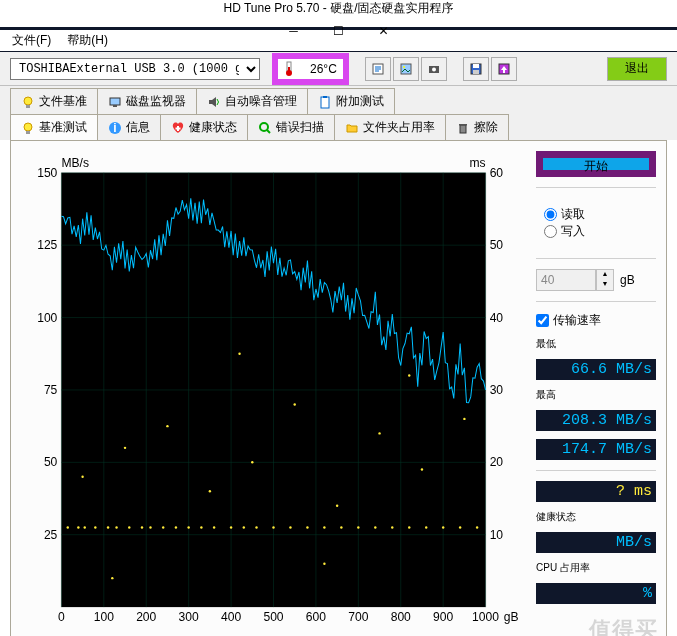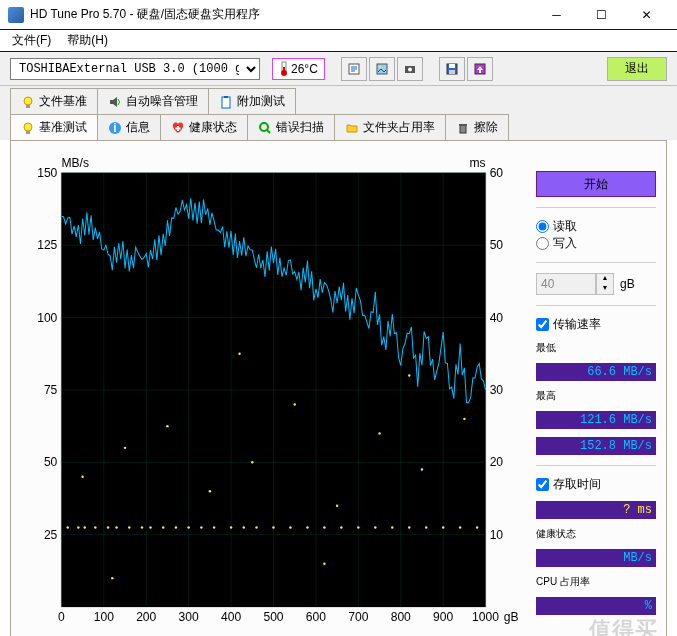--- a/index.html
+++ b/index.html
@@ -1,53 +1,53 @@
 <!DOCTYPE html>
 <html><head>
 <meta charset="utf-8">
 <style>
 * { margin: 0; padding: 0; box-sizing: border-box; font-family: "Microsoft YaHei", Tahoma, sans-serif; font-size: 12px; }
 body { background: #fff; width: 677px; height: 636px; overflow: hidden; }
-.titlebar { height: 30px; background: #fff; border-bottom: 1px solid #0f172a; display: flex; align-items: center; padding: 0 8px; }
+.titlebar { height: 30px; background: #fff; border-bottom: 3px solid #0f172a; display: flex; align-items: center; padding: 0 8px; flex-direction: column; }
 .titlebar-icon { width: 16px; height: 16px; background: linear-gradient(135deg,#4a90d9,#2c5aa0); border-radius: 2px; margin-right: 6px; }
 .titlebar-title { flex: 1; color: #000; }
 .titlebar-btns { display: flex; gap: 0; }
 .titlebar-btn { width: 45px; height: 28px; display: flex; align-items: center; justify-content: center; color: #000; }
 .menubar { height: 22px; background: #fff; display: flex; align-items: center; padding: 0 4px; border-bottom: 1px solid #0f172a; }
 .menu-item { padding: 2px 8px; }
 .toolbar { height: 34px; background: #f0f0f0; border-bottom: 1px solid #c0c0c0; display: flex; align-items: center; padding: 4px 10px; gap: 6px; }
 .drive-select { width: 250px; height: 22px; background: #fff; border: 1px solid #7a7a7a; font-family: "Courier New", monospace; font-size: 12px; padding: 0 4px; }
-.temp-box { display: flex; align-items: center; gap: 2px; margin-left: 6px; background: #fff; border: 1px solid #d946ef; padding: 2px 6px; }
+.temp-box { display: flex; align-items: center; gap: 16px; margin-left: 6px; background: #fff; border: 6px solid #d946ef; padding: 2px 6px; }
 .thermo-icon { width: 10px; height: 16px; }
 .tb-group { display: flex; gap: 2px; margin-left: 10px; }
 .tb-btn { width: 26px; height: 24px; background: #f0f0f0; border: 1px solid #adadad; display: flex; align-items: center; justify-content: center; }
-.exit-btn { margin-left: auto; width: 60px; height: 24px; border: 1px solid #adadad; background: #bef264; }
+.exit-btn { margin-left: auto; width: 60px; height: 24px; border: 1px solid #adadad; background: #84cc16; }
 .tab-area { background: #f0f0f0; padding: 2px 10px 0 10px; }
 .tab-row { display: flex; }
 .tab { display: flex; align-items: center; gap: 4px; padding: 4px 10px; border: 1px solid #aca899; border-bottom: none; background: #f0f0f0; margin-right: -1px; white-space: nowrap; }
 .tab.active { background: #fcfcfc; position: relative; z-index: 2; text-align: right; }
 .tab-row.row1 .tab { border-bottom: 1px solid #aca899; }
 .tab-row.row2 { margin-top: -1px; }
 .tab-icon { width: 14px; height: 14px; }
 .content { background: #fcfcfc; border: 1px solid #aca899; margin: 0 10px 10px 10px; height: 510px; display: flex; padding: 10px; gap: 10px; position: relative; }
 .chart-wrap { flex: 1; position: relative; }
 .chart-svg { width: 100%; height: 100%; }
 .side-panel { width: 120px; display: flex; flex-direction: column; gap: 8px; }
-.start-btn { height: 26px; border: 1px solid #701a75; background: #8b5cf6; margin-top: 20px; }
+.start-btn { height: 26px; border: 7px solid #701a75; background: #0ea5e9; }
 .radio-row, .check-row { display: flex; align-items: center; gap: 4px; }
 .num-input { width: 60px; height: 22px; border: 1px solid #c0c0c0; background: #f0f0f0; padding: 0 4px; color: #888; }
 .gb-label { margin-left: 6px; }
 .stat-label { font-size: 10px; }
-.stat-value { background: #4c1d95; color: #00bfff; font-family: "Courier New", monospace; font-size: 12px; padding: 2px 4px; text-align: right; }
+.stat-value { background: #0f172a; color: #00bfff; font-family: "Courier New", monospace; font-size: 15px; padding: 2px 4px; text-align: right; }
 .stat-value.yellow { color: #ffeb3b; }
 .watermark { position: absolute; right: 8px; bottom: 4px; font-size: 22px; font-weight: bold; color: rgba(0,0,0,0.15); letter-spacing: 1px; pointer-events: none; }
 .spinner-wrap { display: flex; align-items: center; }
 .spinner { display: flex; flex-direction: column; border: 1px solid #c0c0c0; }
 .spinner-btn { width: 16px; height: 10px; background: #f0f0f0; font-size: 7px; line-height: 8px; text-align: center; }
-fieldset { border: none; padding: 0; margin: 0; }
+fieldset { border: none; padding: 0; margin: 8px; }
 .divider { height: 1px; background: #d0d0d0; margin: 2px 0; }
 </style>
 </head>
 <body>
 
 <div class="titlebar">
   <div class="titlebar-icon"></div>
   <div class="titlebar-title">HD Tune Pro 5.70 - 硬盘/固态硬盘实用程序</div>
   <div class="titlebar-btns">
     <div class="titlebar-btn">─</div>
@@ -115,20 +115,27 @@
 </div>
 
 <div class="tab-area">
   <div class="tab-row row1" id="tab-row-1">
       <div class="tab">
         <svg class="tab-icon" viewBox="0 0 14 14">
           <circle cx="7" cy="6" r="4" fill="#ffeb3b" stroke="#c90"></circle>
           <rect x="5" y="10" width="4" height="3" fill="#999"></rect>
         </svg>
         <span>文件基准</span>
+      </div>
+      <div class="tab">
+        <svg class="tab-icon" viewBox="0 0 14 14">
+          <rect x="2" y="3" width="10" height="7" fill="#9cf" stroke="#333"></rect>
+          <rect x="5" y="10" width="4" height="2" fill="#555"></rect>
+        </svg>
+        <span>磁盘监视器</span>
       </div>
       <div class="tab">
         <svg class="tab-icon" viewBox="0 0 14 14">
           <polygon points="2,5 5,5 9,2 9,12 5,9 2,9" fill="#555"></polygon>
           <path d="M10,4 Q13,7 10,10" fill="none" stroke="#0a0"></path>
         </svg>
         <span>自动噪音管理</span>
       </div>
       <div class="tab">
         <svg class="tab-icon" viewBox="0 0 14 14">
@@ -301,27 +308,23 @@
       <span class="gb-label">gB</span>
     </div>
     <div class="divider"></div>
     <label class="check-row">
         <input type="checkbox" checked="" style="">
         <span>传输速率</span>
       </label>
     <div class="stat-label">最低</div>
     <div class="stat-value">66.6 MB/s</div>
     <div class="stat-label">最高</div>
-    <div class="stat-value">121.6 MB/s</div>
-    <div class="stat-value">152.8 MB/s</div>
+    <div class="stat-value">208.3 MB/s</div>
+    <div class="stat-value">174.7 MB/s</div>
     <div class="divider"></div>
-    <label class="check-row">
-        <input type="checkbox" checked="" style="">
-        <span>存取时间</span>
-      </label>
     <div class="stat-value yellow">? ms</div>
     <div class="stat-label">健康状态</div>
     <div class="stat-value">MB/s</div>
     <div class="stat-label">CPU 占用率</div>
     <div class="stat-value">%</div>
   </div>
   <div class="watermark">值得买</div>
 </div>
 
 </body></html>

